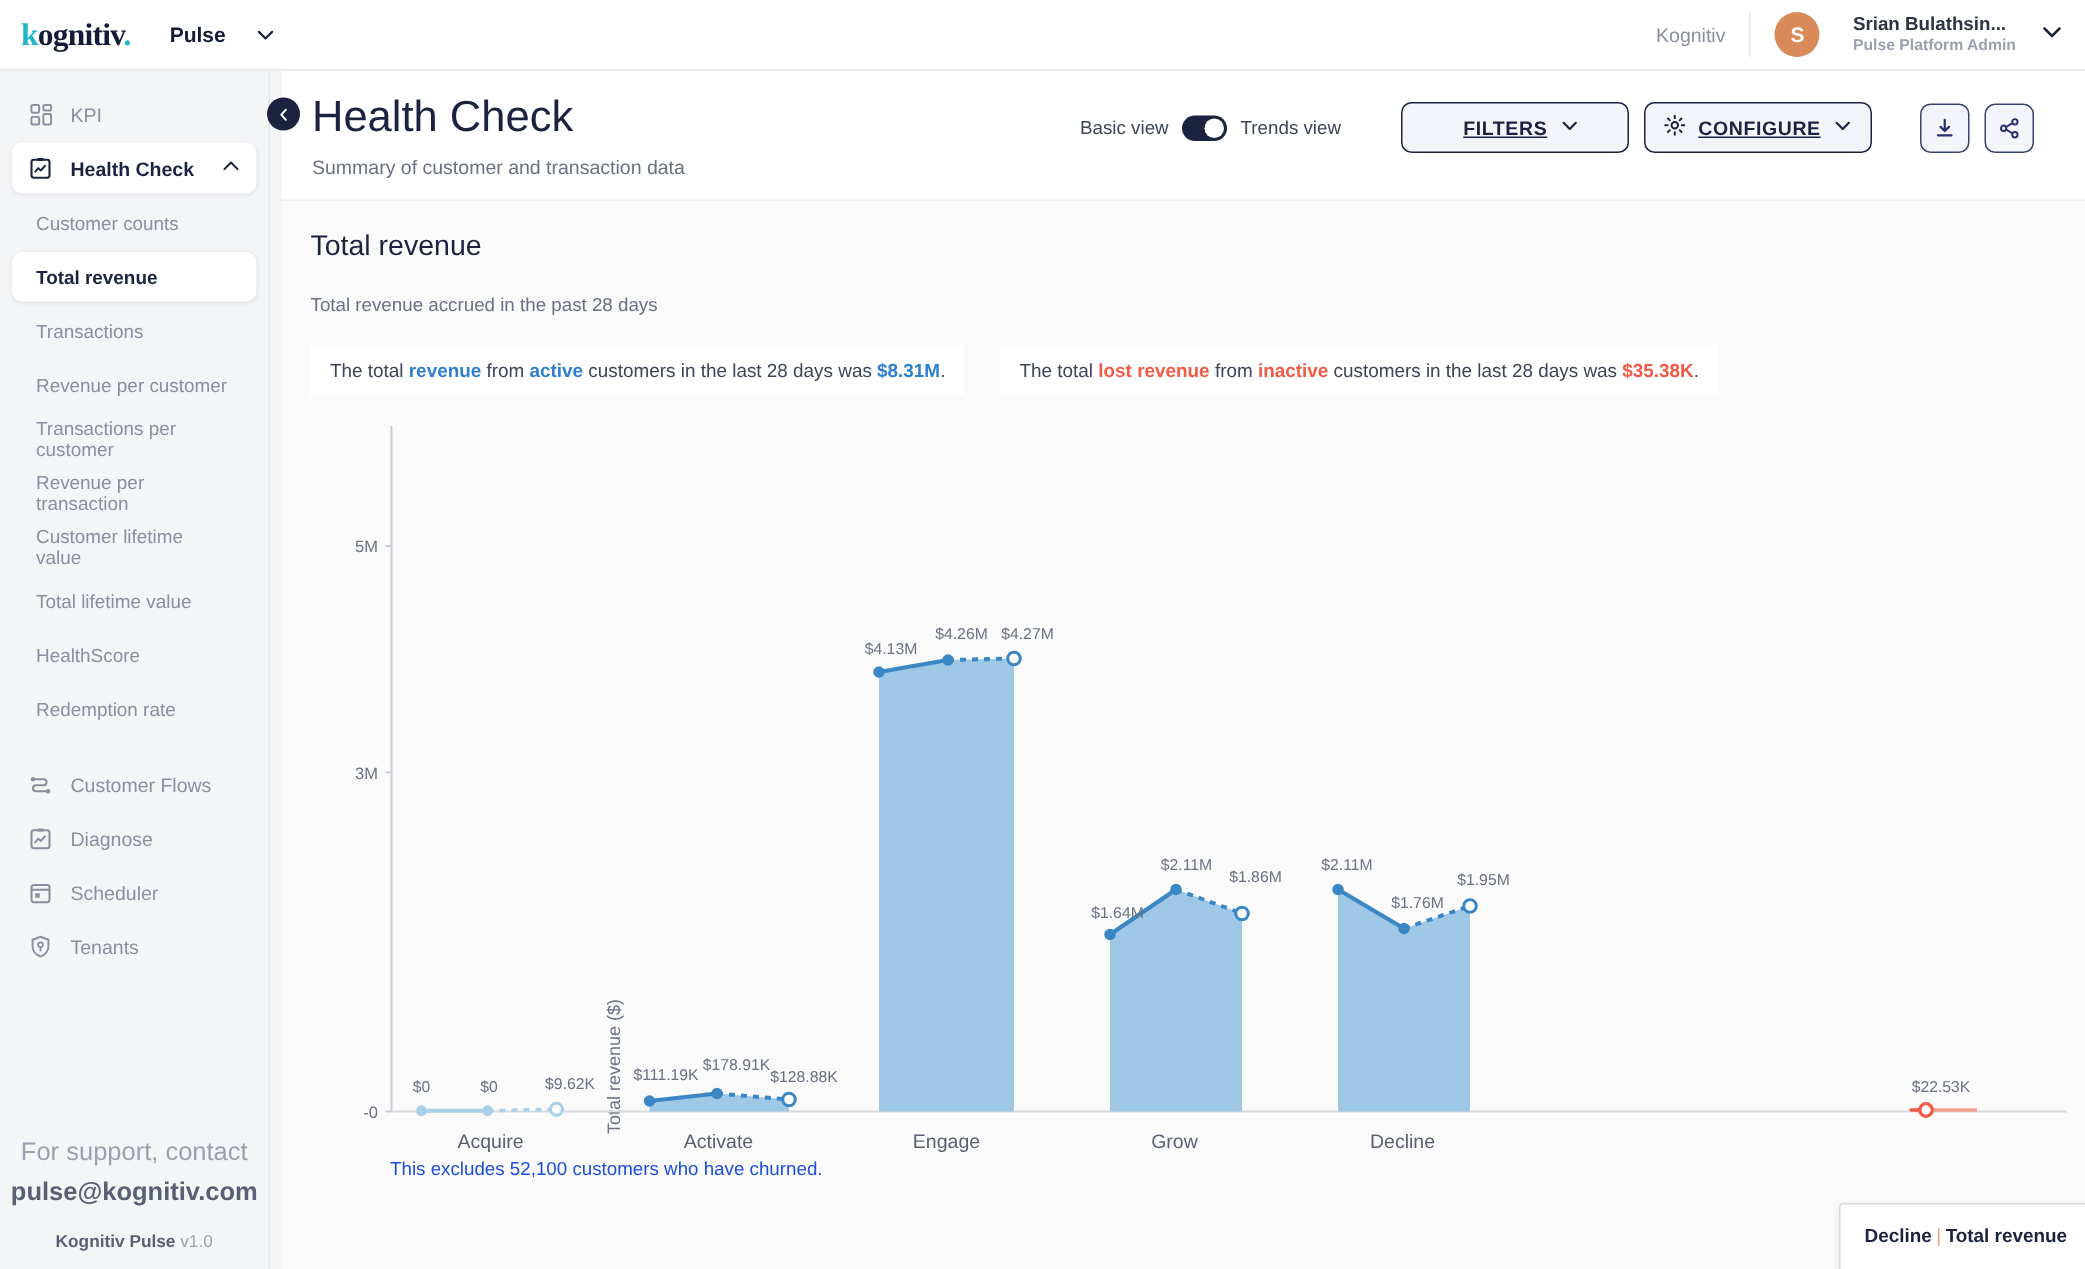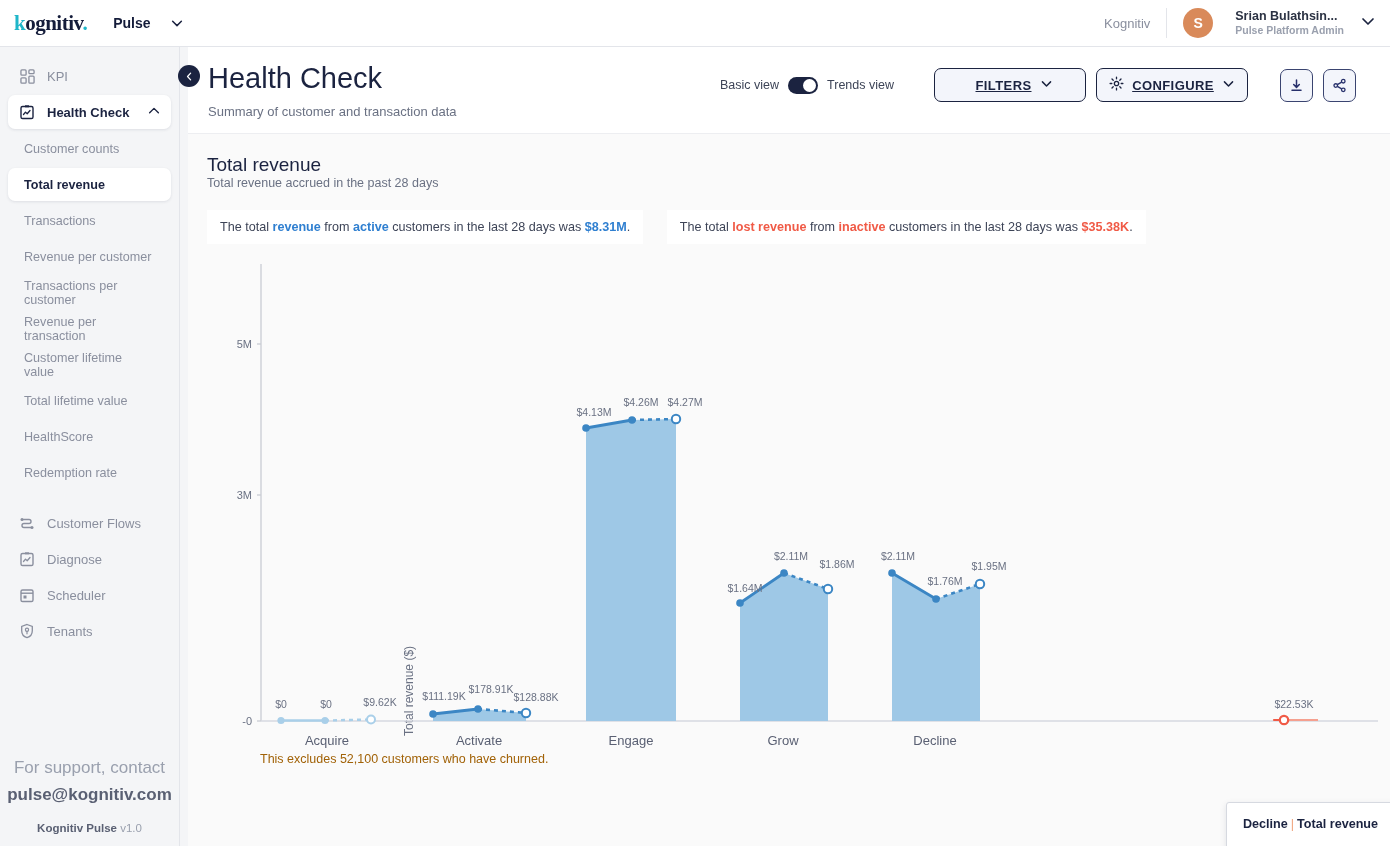--- a/index.html
+++ b/index.html
@@ -105,40 +105,40 @@
     display:flex; align-items:center; justify-content:center;
     margin-left:10px; cursor:pointer;
   }
   .btn-gap { width:22px; }
   .last-updated { position:absolute; right:34px; top:105px; font-size:11.5px; color:#7c8295; }
 
   .content { position:absolute; top:86px; left:0; width:1202px; height:713px;
              background:#fafafa; border-top:1px solid #edeef1; }
 
   .section-title { font-size:19px; color:#1b2340; margin:20px 0 0 19px; font-weight:400; }
-  .section-sub { font-size:12.5px; color:#6a7183; margin:0 0 0 19px; }
+  .section-sub { font-size:12.5px; color:#6a7183; margin:20px 0 0 19px; }
 
   .note {
     margin:20px 0 0 19px; background:#ffffff; display:inline-block;
     padding:9px 13px; font-size:12.6px; color:#3d4457; line-height:1.3;
   }
   .blue { color:#2f7fd0; font-weight:700; }
   .red  { color:#f05a46; font-weight:700; }
 
   
   .chart-wrap { position:relative; margin-top:14px; width:1202px; height:530px; }
   .chart-svg { position:absolute; left:0; top:0; }
   .y-axis-title {
     position:absolute; left:214px; top:478px; transform:rotate(-90deg);
     transform-origin:left top; font-size:12px; color:#6a7183; white-space:nowrap;
   }
   .tick-label { font-size:11px; fill:#6a7183; }
   .cat-label  { font-size:13px; fill:#5a6073; }
   .pt-label   { font-size:10.5px; fill:#6a7183; }
-  .footnote { position:absolute; left:278px; top:786px; font-size:12.5px; color:#a16207; }
+  .footnote { position:absolute; left:278px; top:786px; font-size:12.5px; color:#1d4ed8; }
 
   
   .tooltip {
     position:absolute; left:1038px; top:668px; width:258px;
     background:#ffffff; border:1px solid #d6d9e0; border-radius:3px;
     box-shadow:0 2px 6px rgba(20,28,58,.10);
     padding:14px 16px 16px 16px; z-index:25;
   }
   .tt-title { font-size:12.6px; font-weight:700; color:#1b2340; margin-bottom:16px; }
   .tt-sep { color:#f0a27a; font-weight:400; margin:0 3px; }

